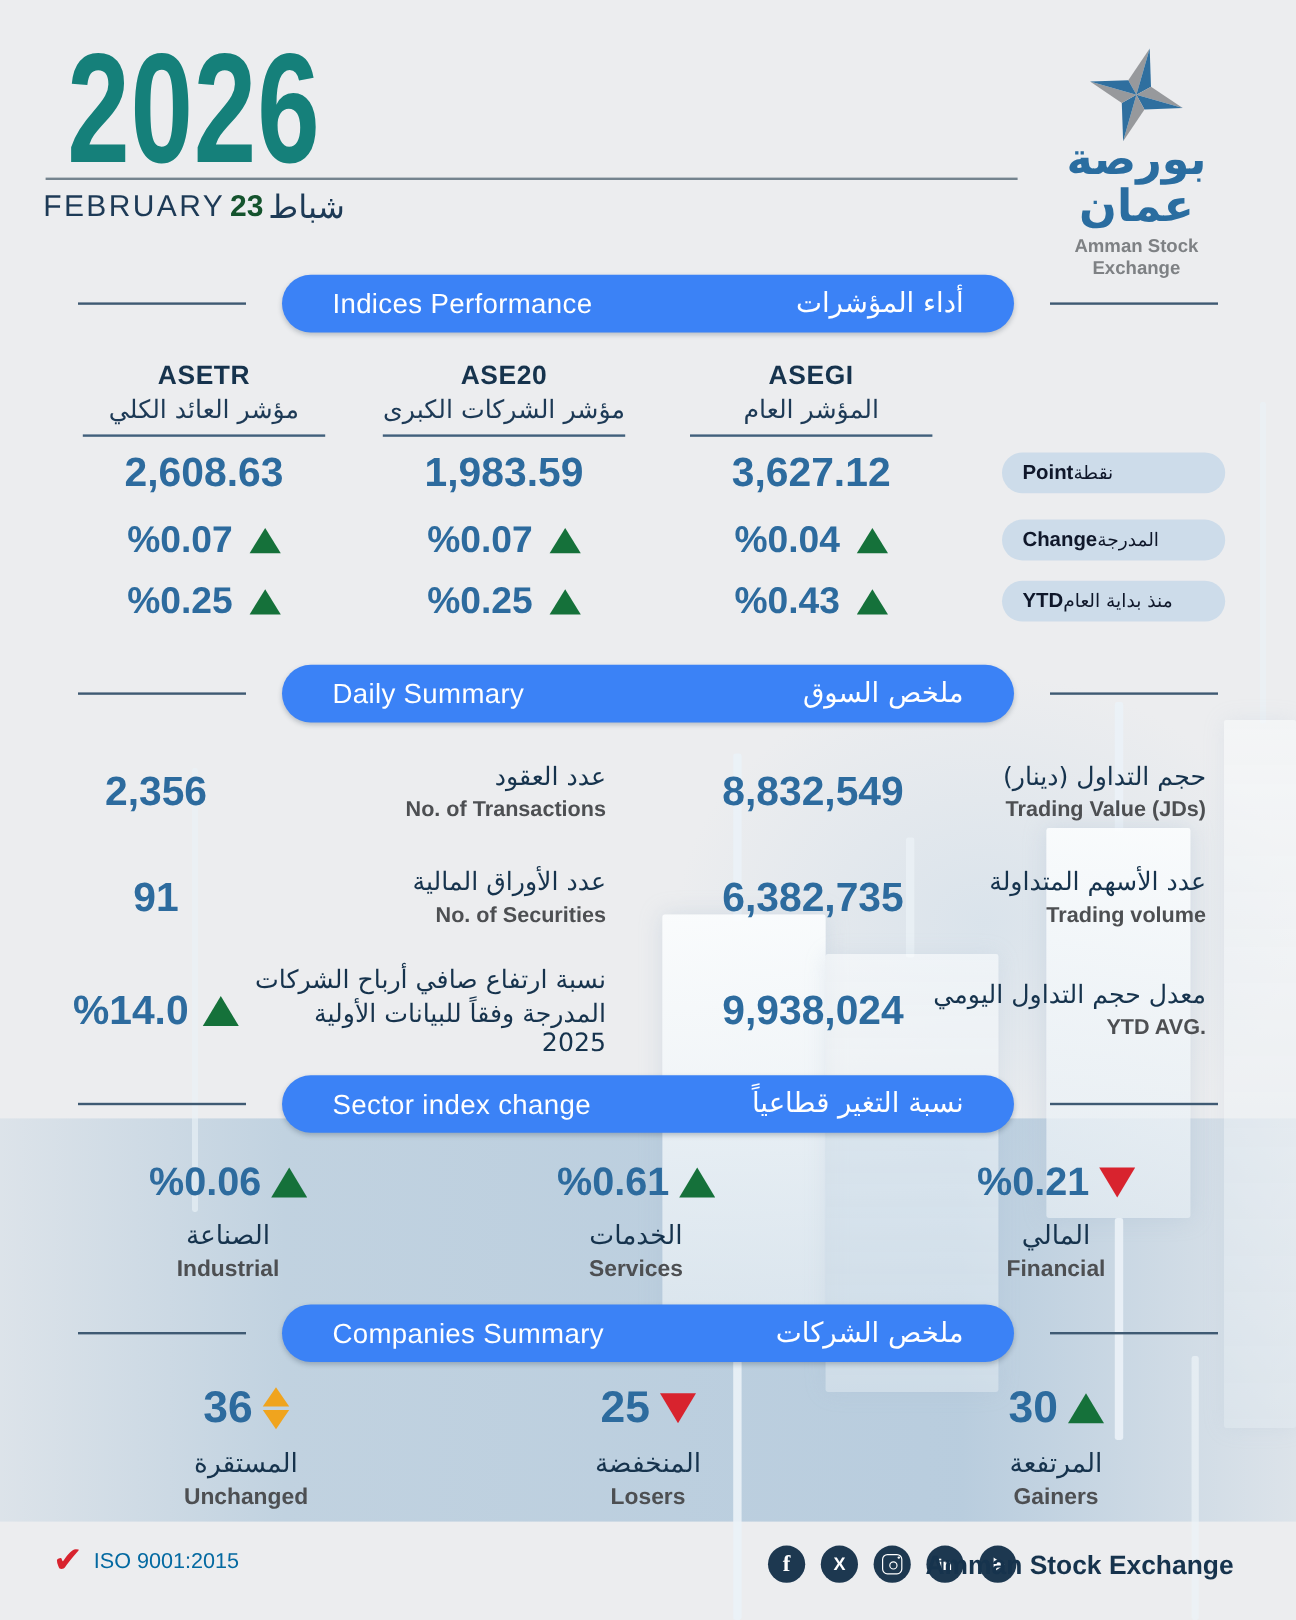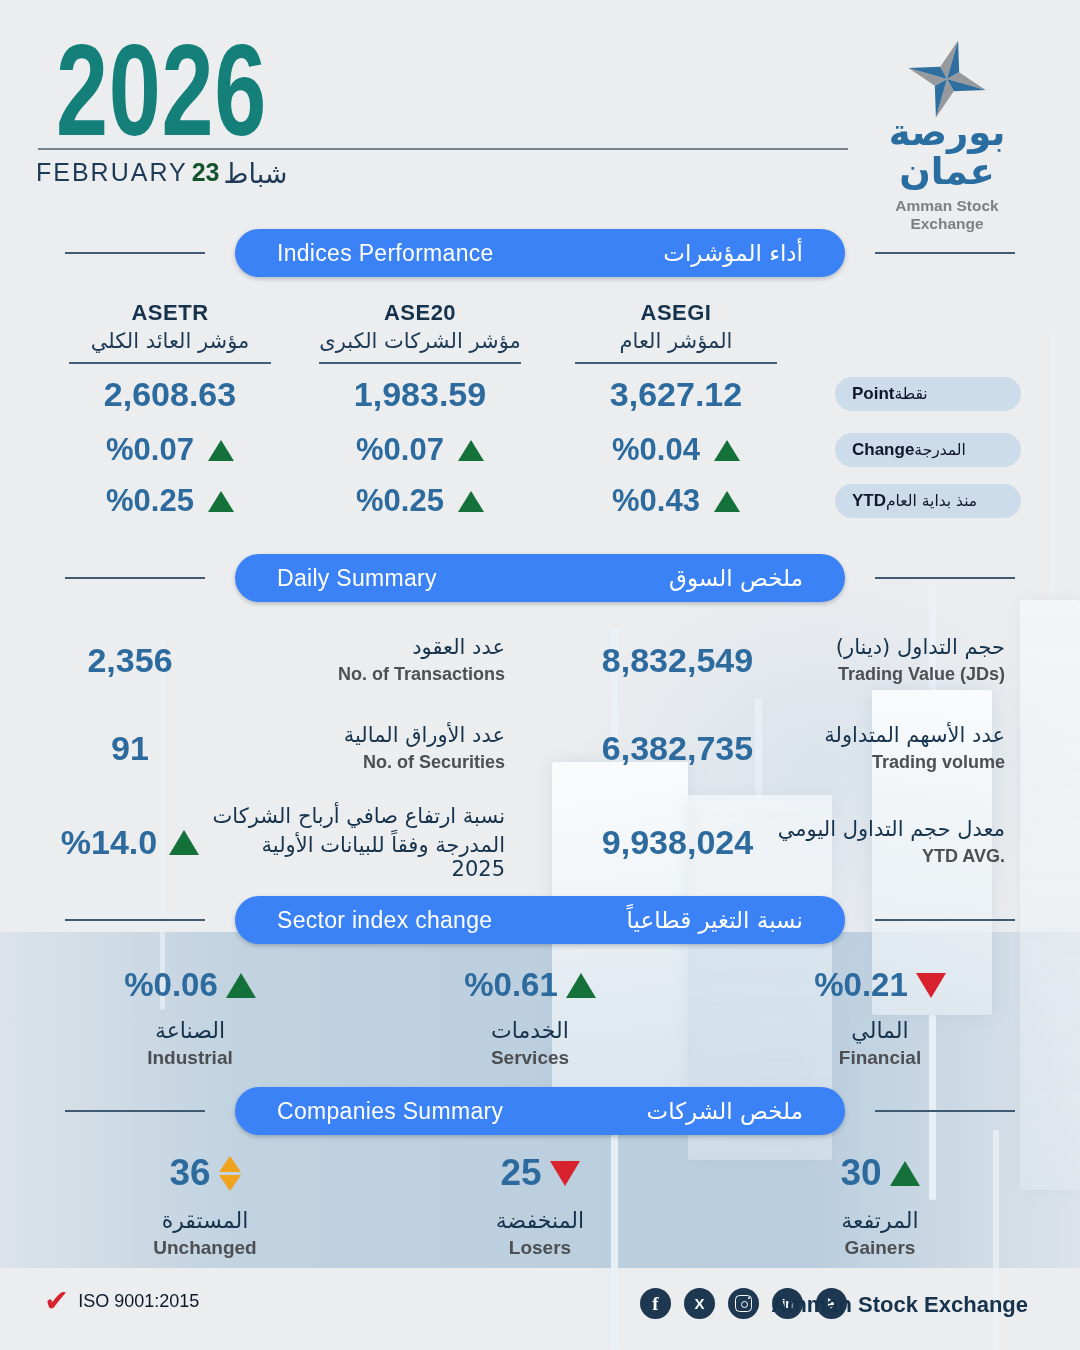--- a/index.html
+++ b/index.html
@@ -84,21 +84,21 @@
   .k0{left:65px}.k1{left:400px}.k2{left:740px}
   .scols{top:962px}.kcols{top:1148px}
   .tval{display:flex;justify-content:center;align-items:center;gap:8px;font-size:33px;font-weight:800;color:#2d6b9e;height:46px;}
   .kcols .tval{font-size:37px;height:50px;}
   .tar{margin-top:10px;font-size:22px;color:#16334d;}
   .ten{margin-top:4px;font-size:19px;color:#4d4f52;font-weight:700;}
 
   
   .iso{position:absolute;left:44px;top:1286px;display:flex;align-items:center;gap:9px;}
   .iso .check{color:#d8232e;font-size:30px;line-height:1;font-weight:700;font-family:"DejaVu Sans",sans-serif;}
-  .iso .txt{font-size:18px;color:#0f172a;}
+  .iso .txt{font-size:18px;color:#0369a1;}
   .social{position:absolute;left:640px;top:1288px;display:flex;align-items:center;gap:13px;}
   .sic{width:31px;height:31px;border-radius:50%;background:#1d3850;color:#fff;display:flex;align-items:center;justify-content:center;position:relative;}
   .sic .fb{font-size:19px;font-weight:700;font-family:"Liberation Serif",serif;}
   .sic .xx{font-size:15px;font-weight:700;}
   .ig-frame{width:15px;height:15px;border:1.8px solid #fff;border-radius:4.5px;position:relative;}
   .ig-frame::after{content:"";position:absolute;left:50%;top:50%;width:5px;height:5px;margin:-2.5px 0 0 -2.5px;border:1.6px solid #fff;border-radius:50%;}
   .ig-frame::before{content:"";position:absolute;right:1px;top:1px;width:2px;height:2px;background:#fff;border-radius:50%;}
   .sic .inn{font-size:13px;font-weight:700;}
   .yt-play{width:0;height:0;border-left:9px solid #fff;border-top:6px solid transparent;border-bottom:6px solid transparent;margin-left:2px;}
   .brand{position:absolute;right:52px;top:1292px;font-size:22px;font-weight:700;color:#16334d;}

